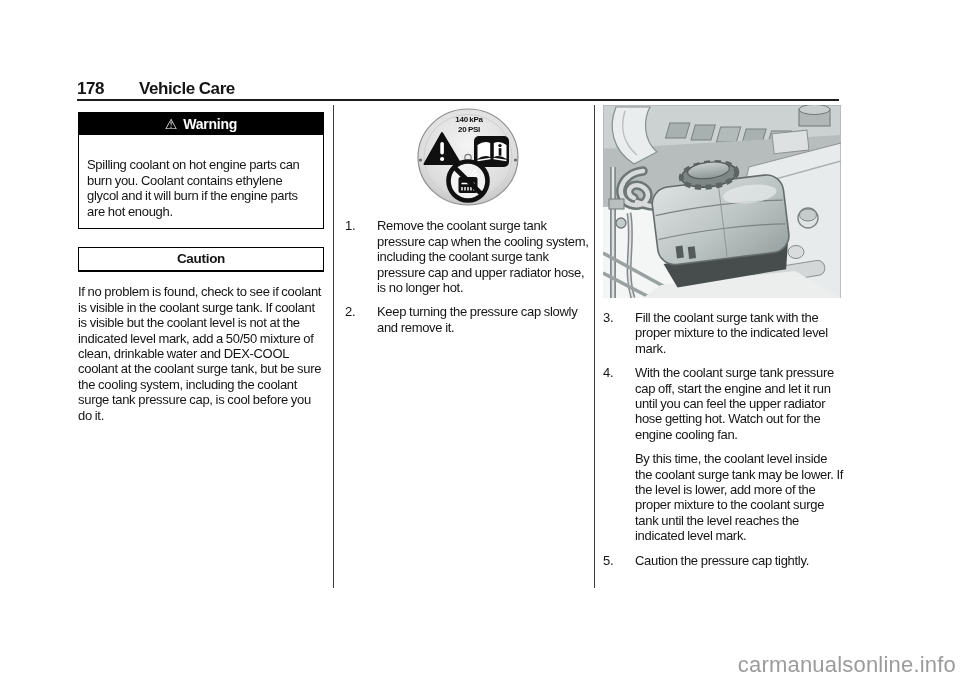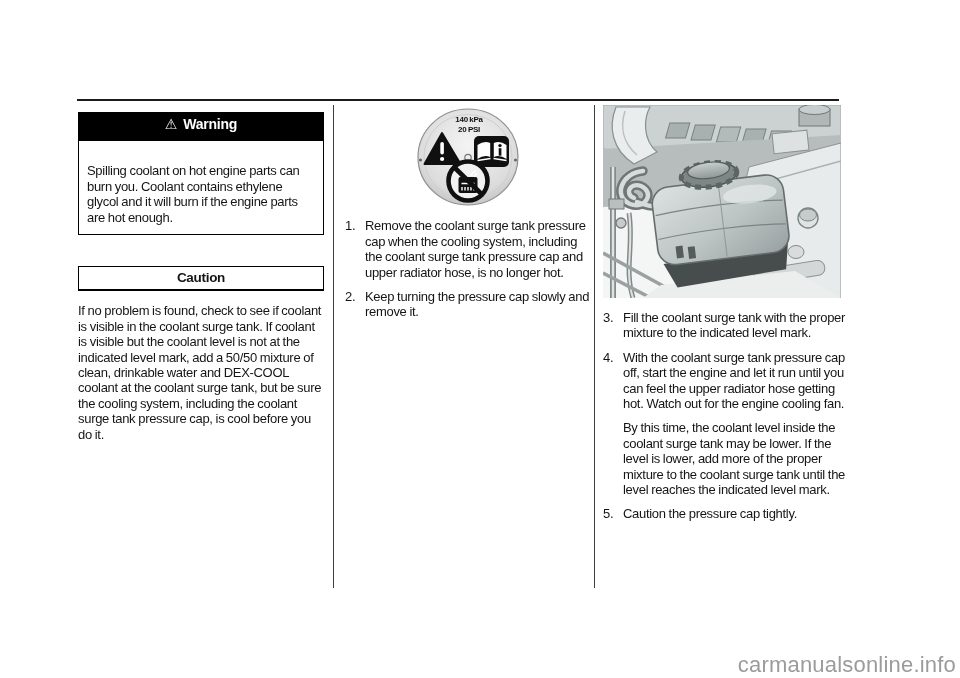--- a/index.html
+++ b/index.html
@@ -14,48 +14,51 @@
   .vdiv{position:absolute;top:105px;height:483px;width:1.4px;background:#3d3d3d;}
   .vdiv1{left:333px;} .vdiv2{left:594px;}
   
   .col{position:absolute;top:105px;font-size:13px;line-height:15.4px;}
   .col1{left:78px;width:246px;}
   .col2{left:345px;width:250px;}
   .col3{left:603px;width:243px;}
   
   .warnbox{margin-top:7px;border:1.7px solid #000;}
   .warnhead{background:#000;color:#fff;text-align:center;font-weight:bold;font-size:14px;
-            padding:4px 0 9px;letter-spacing:-0.2px;}
+            padding:4px 0 3px;letter-spacing:-0.2px;}
   .warnhead .tri{font-weight:normal;font-size:14px;margin-right:6px;}
   .boxbody{padding:22px 8px 9px 8px;}
-  .cautionbox{margin-top:31px;border:1.4px solid #000;}
+  .cautionbox{margin-top:18px;border:1.4px solid #000;}
   .cautionhead{text-align:center;font-weight:bold;font-size:13.5px;padding:3px 0 4px;
                border-bottom:1.4px solid #000;}
   .leftpara{margin-top:12px;}
   
   .capfig{width:104px;height:100px;margin:2px 0 0 71px;}
   .enginefig{width:238px;height:193px;margin-left:0px;display:block;}
   
   .steps{margin-top:8px;}
   .step{display:flex;margin-top:9px;}
   .step:first-child{margin-top:0;}
   .stepnum{flex:none;width:20px;}
   .steptext{flex:1;}
-  .steptext p{margin:0 0 9px 0;}
+  .steptext p{margin:0 0 9px 12px;}
   .steptext p:last-child{margin-bottom:0;}
   .col3 .steps{margin-top:12px;}
   
   .watermark{position:absolute;right:4px;bottom:0;font-size:22px;color:#9b9b9b;
              letter-spacing:0.2px;word-spacing:0;}
 </style>
 </head>
 <body>
 
 <div class="page">
 
+  <div class="pagehead">
+    <span class="num">178</span><span>Vehicle Care</span>
+  </div>
   <div class="headrule"></div>
 
   <div class="vdiv vdiv1"></div>
   <div class="vdiv vdiv2"></div>
 
   <div class="col col1">
 
     <div class="warnbox">
       <div class="warnhead">
         <span class="tri">⚠</span><span>Warning</span>

